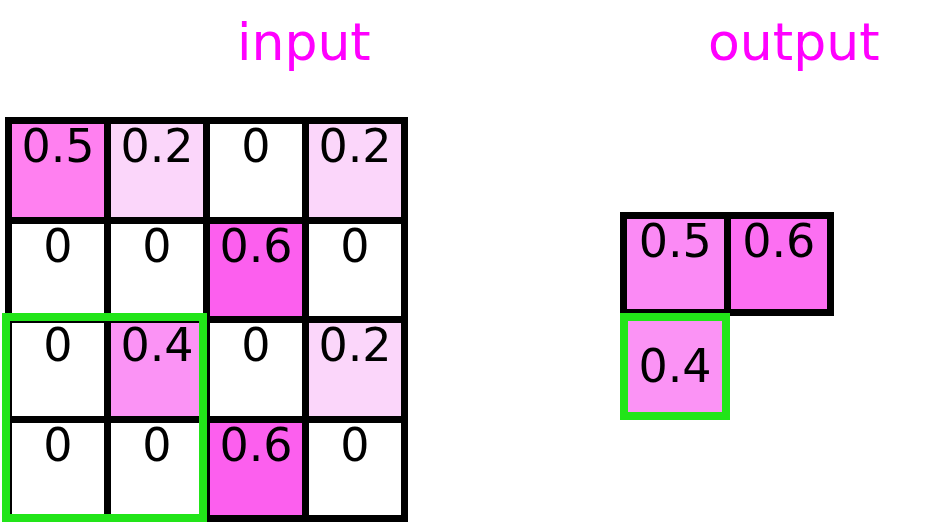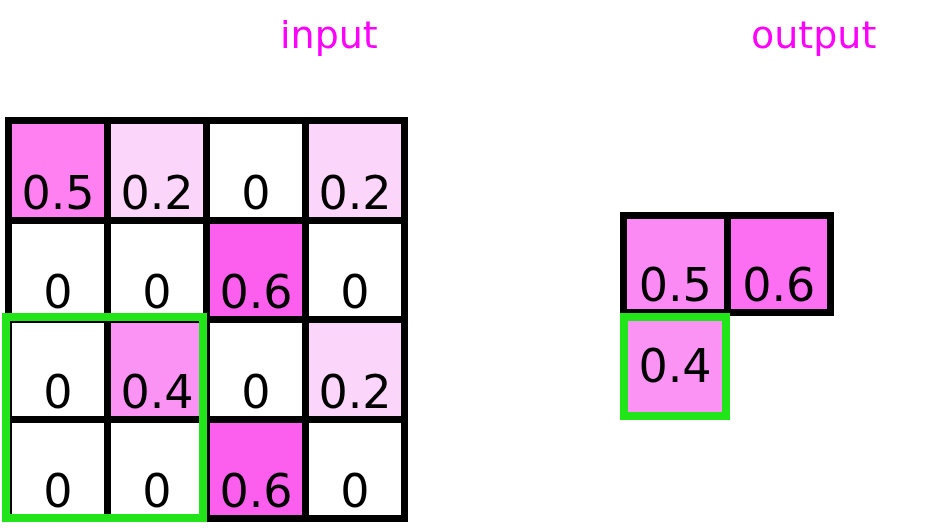--- a/index.html
+++ b/index.html
@@ -18,27 +18,26 @@
   .stage {
     position: absolute;
     left: 0; top: 0;
     width: 941px;
     height: 530px;
   }
 
   
   .panel-title {
     position: absolute;
-    font-size: 38px;
+    font-size: 52px;
     line-height: 1;
     color: #ff00ff;
     font-weight: 400;
     white-space: nowrap;
     letter-spacing: 0px;
-    margin-left: 43px;
   }
   #title-input  { left: 237px; top: 16px; }
   #title-output { left: 708px; top: 16px; }
 
   
   #input-grid {
     position: absolute;
     left: 5px;
     top: 117px;
     width: 403px;
@@ -47,21 +46,21 @@
     display: grid;
     grid-template-columns: repeat(4, 1fr);
     grid-template-rows: repeat(4, 1fr);
     gap: 7px;
     padding: 7px;
     box-sizing: border-box;
   }
   .cell {
     position: relative;
     display: flex;
-    align-items: flex-end;
+    align-items: flex-start;
     justify-content: center;
     background: #ffffff;
     font-size: 46px;
     line-height: 1;
     color: #000000;
     overflow: hidden;
   }
   .cell span {
     display: block;
     transform: translateY(-1px);

